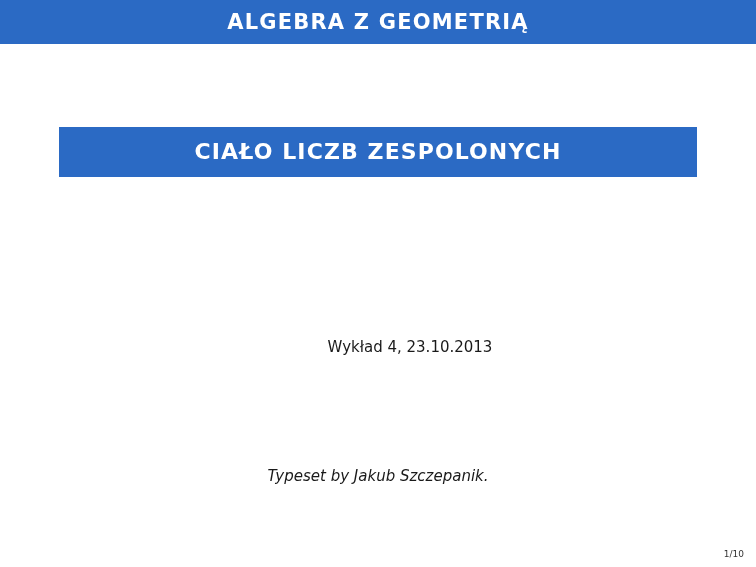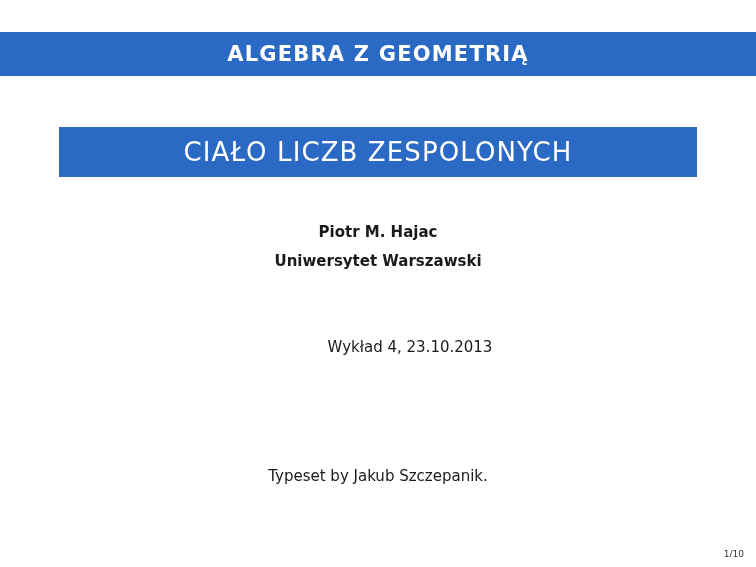--- a/index.html
+++ b/index.html
@@ -24,21 +24,20 @@
   .header-bar {
     position: absolute;
     left: 0;
     top: 0;
     width: 756px;
     height: 44px;
     background: #2b6ac4;
     display: flex;
     align-items: center;
     justify-content: center;
-    margin-top: 32px;
   }
   .header-title {
     color: #ffffff;
     font-size: 21px;
     font-weight: bold;
     letter-spacing: 1.2px;
     line-height: 1;
     text-align: center;
   }
   
@@ -48,22 +47,22 @@
     top: 127px;
     width: 638px;
     height: 50px;
     background: #2b6ac4;
     display: flex;
     align-items: center;
     justify-content: center;
   }
   .title-text {
     color: #ffffff;
-    font-size: 26px;
-    font-weight: normal;
+    font-size: 22px;
+    font-weight: bold;
     letter-spacing: 1.1px;
     text-align: center;
     line-height: 1;
   }
   
   .author-block {
     position: absolute;
     left: 0;
     top: 218px;
     width: 756px;
@@ -97,20 +96,21 @@
   
   .credit-block {
     position: absolute;
     left: 0;
     top: 466px;
     width: 756px;
     text-align: center;
   }
   .credit-text {
     font-size: 15px;
+    font-style: italic;
     color: #1a1a1a;
   }
   
   .page-number {
     position: absolute;
     right: 12px;
     bottom: 8px;
     font-size: 9px;
     color: #333333;
     margin-left: 32px;
@@ -122,24 +122,20 @@
 <div class="slide">
 
   <div class="header-bar">
     <span class="header-title">ALGEBRA Z GEOMETRIĄ</span>
   </div>
 
   <div class="title-block">
     <span class="title-text">CIAŁO LICZB ZESPOLONYCH</span>
   </div>
 
-  <div class="author-block">
-    <div class="author-name">Piotr M. Hajac</div>
-    <div class="author-affil">Uniwersytet Warszawski</div>
-  </div>
 
   <div class="date-block">
     <span class="date-text">Wykład 4, 23.10.2013</span>
   </div>
 
   <div class="credit-block">
     <span class="credit-text">Typeset by Jakub Szczepanik.</span>
   </div>
 
   <div class="page-number">1/10</div>

